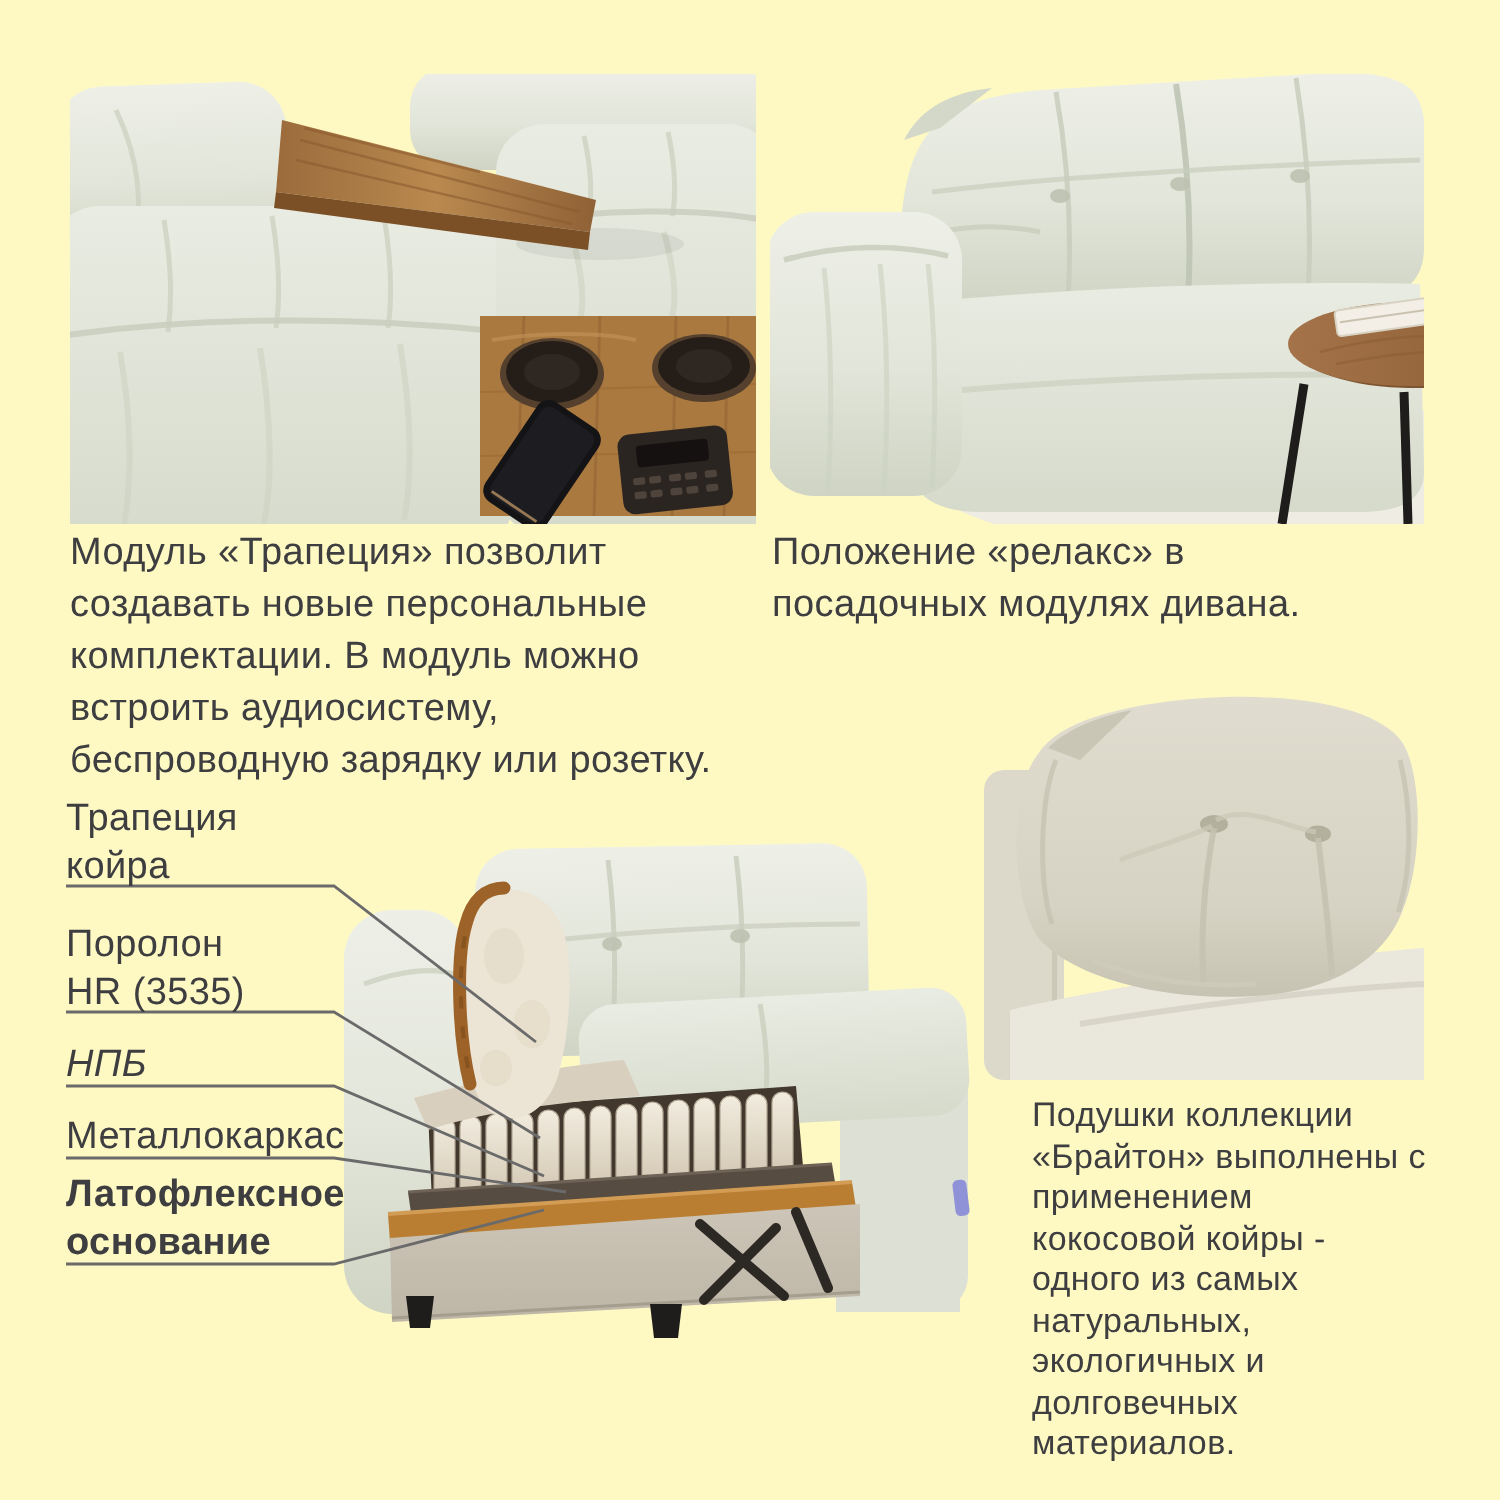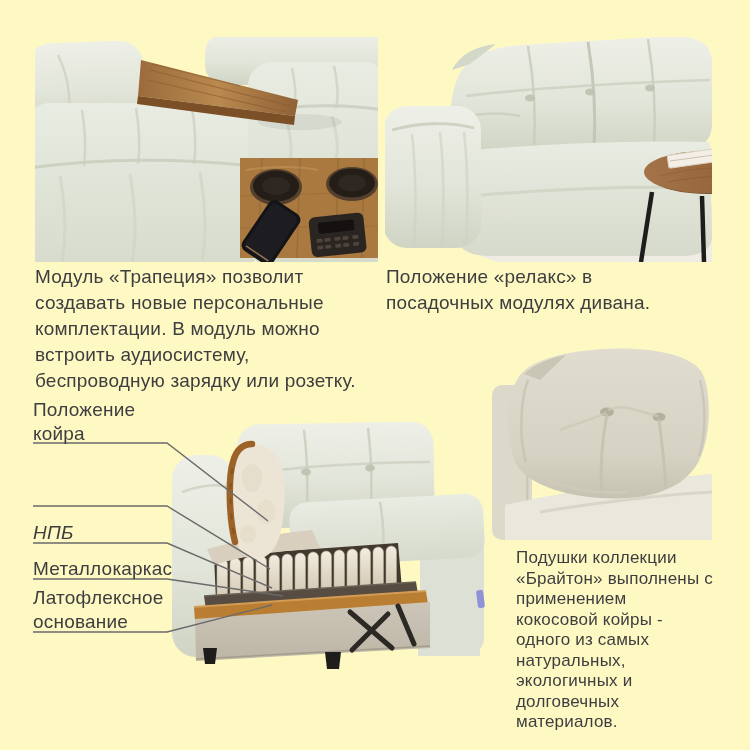--- a/index.html
+++ b/index.html
@@ -12,21 +12,21 @@
     position:absolute;white-space:pre-line;font-size:19px;line-height:26px;
     letter-spacing:.2px;color:#3e3e40;margin:0;
   }
   .caption-1{left:35px;top:264px;width:350px;}
   .caption-2{left:386px;top:264px;width:340px;}
   .caption-3{left:516px;top:548px;width:235px;font-size:17px;line-height:20.5px;}
   .lbl{
     position:absolute;left:33px;white-space:pre-line;font-size:19px;line-height:24px;
     letter-spacing:.2px;color:#3e3e40;
   }
-  .lbl-1{top:398px;} .lbl-2{top:461px;} .lbl-3{top:521px;font-style:italic;} .lbl-4{top:557px;} .lbl-5{top:586px;}
+  .lbl-1{top:398px;} .lbl-2{top:461px;} .lbl-3{top:521px;font-style:italic;} .lbl-4{top:557px;} .lbl-5{top:586px;font-weight:bold;}
 </style>
 </head>
 <body>
 
 <div class="canvas">
 
   <svg class="art" viewBox="0 0 750 750" aria-hidden="true">
     <defs>
       <linearGradient id="fabV" x1="0" y1="0" x2="0" y2="1">
         <stop offset="0" stop-color="#eef0e8"></stop>
@@ -270,20 +270,22 @@
   <p class="caption caption-3">Подушки коллекции
 «Брайтон» выполнены с
 применением
 кокосовой койры -
 одного из самых
 натуральных,
 экологичных и
 долговечных
 материалов.</p>
 
-  <div class="lbl lbl-1">Положение
+  <div class="lbl lbl-1">Трапеция
 койра</div>
+  <div class="lbl lbl-2">Поролон
+HR (3535)</div>
   <div class="lbl lbl-3">НПБ</div>
   <div class="lbl lbl-4">Металлокаркас</div>
   <div class="lbl lbl-5">Латофлексное
 основание</div>
 
 </div>
 
 </body></html>

